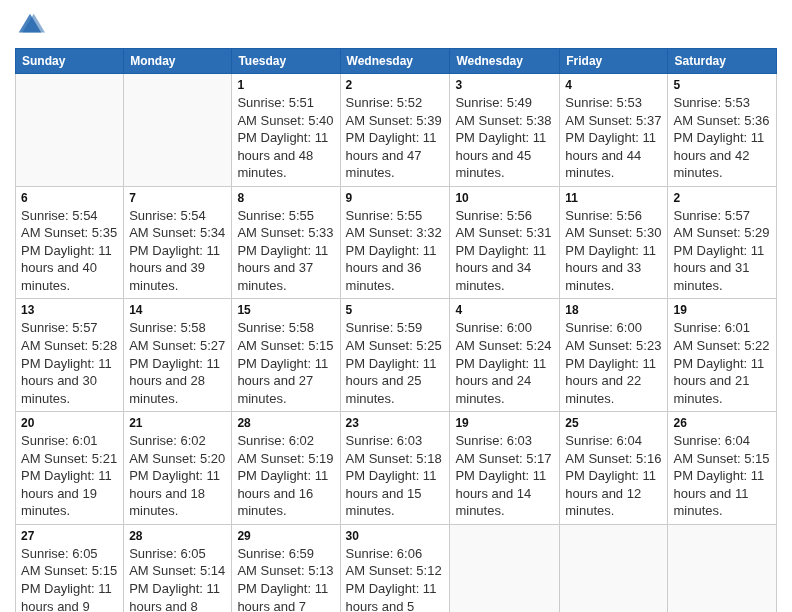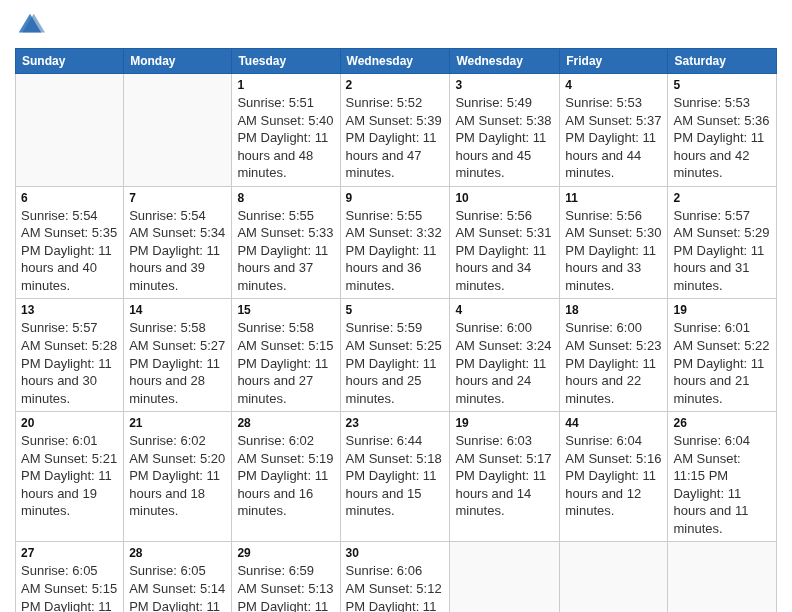--- a/index.html
+++ b/index.html
@@ -227,21 +227,21 @@
           </td>
           <td>
             <span class="day-num">5</span>
             <div class="day-info">Sunrise: 5:59 AM
 Sunset: 5:25 PM
 Daylight: 11 hours and 25 minutes.</div>
           </td>
           <td>
             <span class="day-num">4</span>
             <div class="day-info">Sunrise: 6:00 AM
-Sunset: 3:24 PM
+Sunset: 5:24 PM
 Daylight: 11 hours and 24 minutes.</div>
           </td>
           <td>
             <span class="day-num">18</span>
             <div class="day-info">Sunrise: 6:00 AM
 Sunset: 5:23 PM
 Daylight: 11 hours and 22 minutes.</div>
           </td>
           <td>
             <span class="day-num">19</span>
@@ -264,40 +264,40 @@
 Daylight: 11 hours and 18 minutes.</div>
           </td>
           <td>
             <span class="day-num">28</span>
             <div class="day-info">Sunrise: 6:02 AM
 Sunset: 5:19 PM
 Daylight: 11 hours and 16 minutes.</div>
           </td>
           <td>
             <span class="day-num">23</span>
-            <div class="day-info">Sunrise: 6:44 AM
+            <div class="day-info">Sunrise: 6:03 AM
 Sunset: 5:18 PM
 Daylight: 11 hours and 15 minutes.</div>
           </td>
           <td>
             <span class="day-num">19</span>
             <div class="day-info">Sunrise: 6:03 AM
 Sunset: 5:17 PM
 Daylight: 11 hours and 14 minutes.</div>
           </td>
           <td>
-            <span class="day-num">44</span>
+            <span class="day-num">25</span>
             <div class="day-info">Sunrise: 6:04 AM
 Sunset: 5:16 PM
 Daylight: 11 hours and 12 minutes.</div>
           </td>
           <td>
             <span class="day-num">26</span>
             <div class="day-info">Sunrise: 6:04 AM
-Sunset: 11:15 PM
+Sunset: 5:15 PM
 Daylight: 11 hours and 11 minutes.</div>
           </td>
         </tr>
         <tr>
           <td>
             <span class="day-num">27</span>
             <div class="day-info">Sunrise: 6:05 AM
 Sunset: 5:15 PM
 Daylight: 11 hours and 9 minutes.</div>
           </td>

